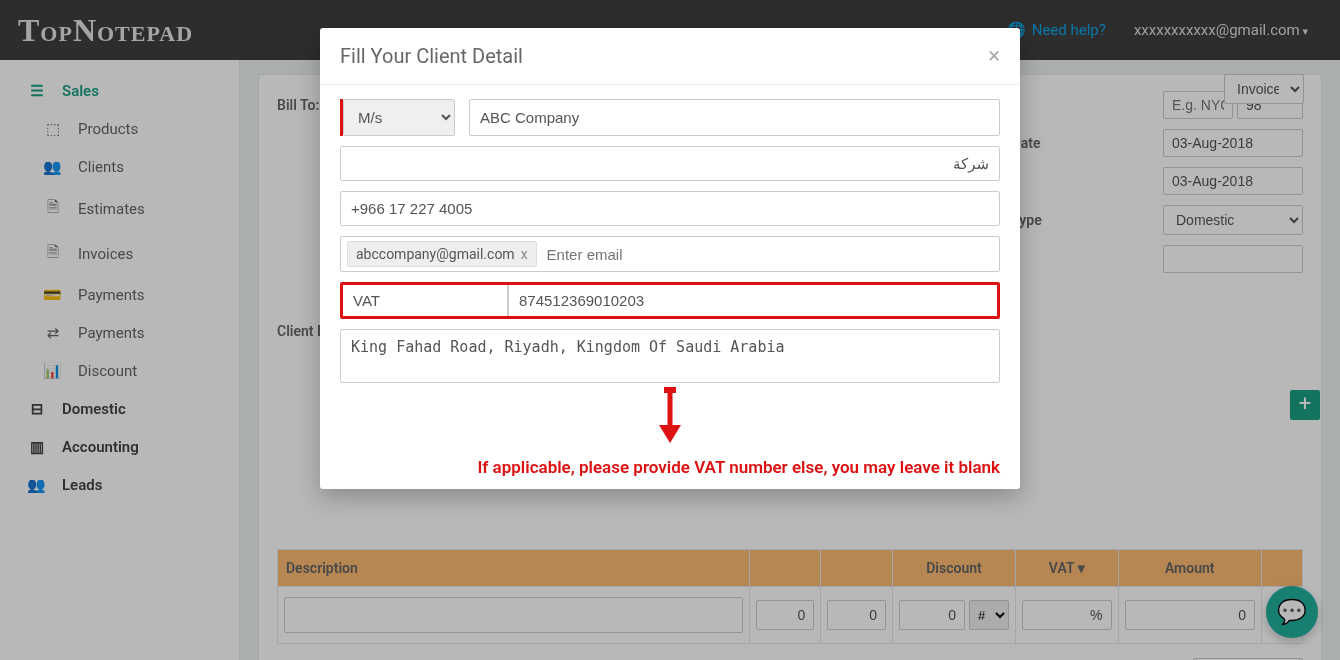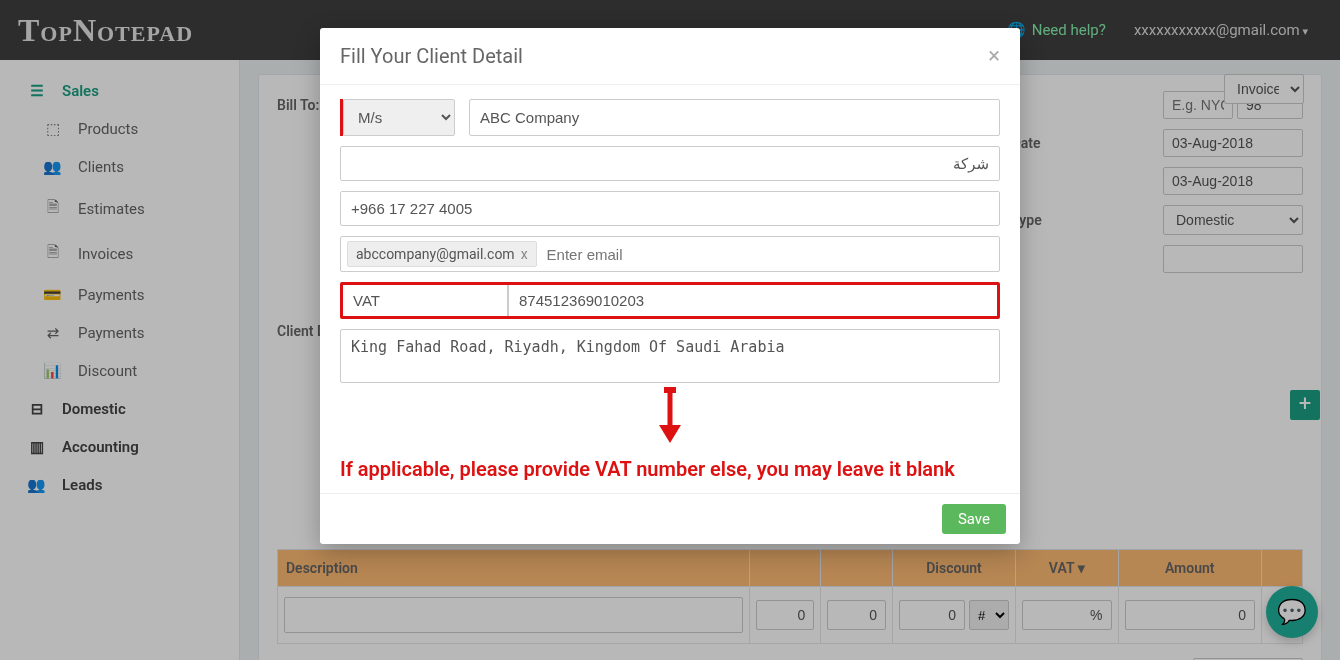--- a/index.html
+++ b/index.html
@@ -28,21 +28,21 @@
     font-weight: 700;
     letter-spacing: 1px;
     color: #e5e5e5;
   }
   .top-spacer { flex: 1; }
   .need-help {
     display: inline-flex;
     align-items: center;
     gap: 6px;
     padding: 10px 14px;
-    color: #86efac;
+    color: #0ea5e9;
     cursor: pointer;
     font-size: 15px;
   }
   .user-email {
     padding: 10px 14px;
     color: #ddd;
     cursor: pointer;
     font-size: 15px;
   }
   .caret-down::after { content: " \25BE"; font-size: 11px; }
@@ -295,24 +295,24 @@
     padding: 7px 10px;
     font-size: 15px;
     color: #555;
   }
   .vat-row input:first-child { width: 165px; border-left: none; }
   .vat-row input:last-child { flex: 1; border-right: none; }
   textarea.full { min-height: 48px; resize: none; }
   .arrow-wrap { display:flex; justify-content:center; margin-top: -6px; }
   .arrow-svg { display:block; }
   .annot {
-    text-align: left;
+    text-align: right;
     color: #d11;
     font-weight: 600;
-    font-size: 20px;
+    font-size: 17px;
     margin-top: 2px;
     margin-bottom: 8px;
   }
   .modal-footer {
     border-top: 1px solid #eee;
     padding: 10px 14px;
     display: flex;
     justify-content: flex-end;
   }
   .save-btn {
@@ -537,17 +537,14 @@
       <textarea class="full" style="">King Fahad Road, Riyadh, Kingdom Of Saudi Arabia</textarea>
       <div class="arrow-wrap">
         <svg class="arrow-svg" width="30" height="58">
           <line x1="15" y1="2" x2="15" y2="40" stroke="#d11" stroke-width="5"></line>
           <polygon points="4,38 26,38 15,56" fill="#d11"></polygon>
           <rect x="9" y="0" width="12" height="6" fill="#d11"></rect>
         </svg>
       </div>
       <div class="annot">If applicable, please provide VAT number else, you may leave it blank</div>
     </div>
-    <div class="modal-footer">
-      <div class="save-btn">Save</div>
-    </div>
   </div>
 </div>
 
 </body></html>

